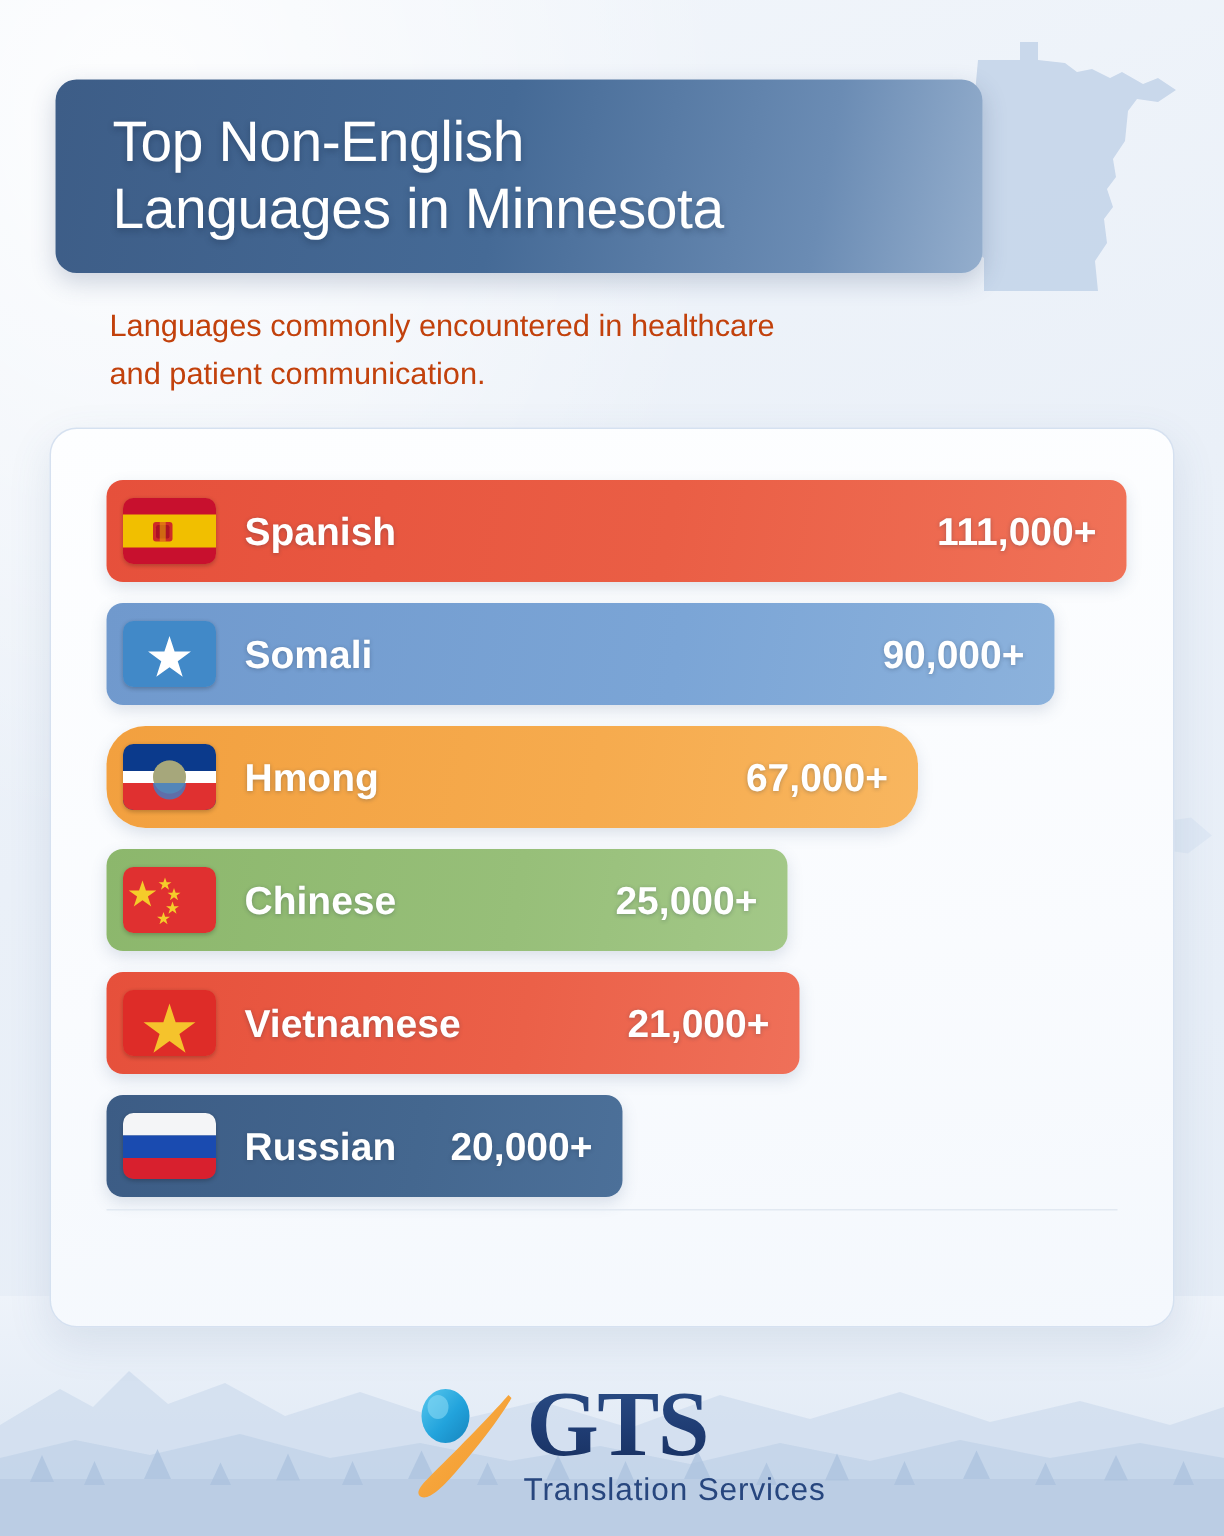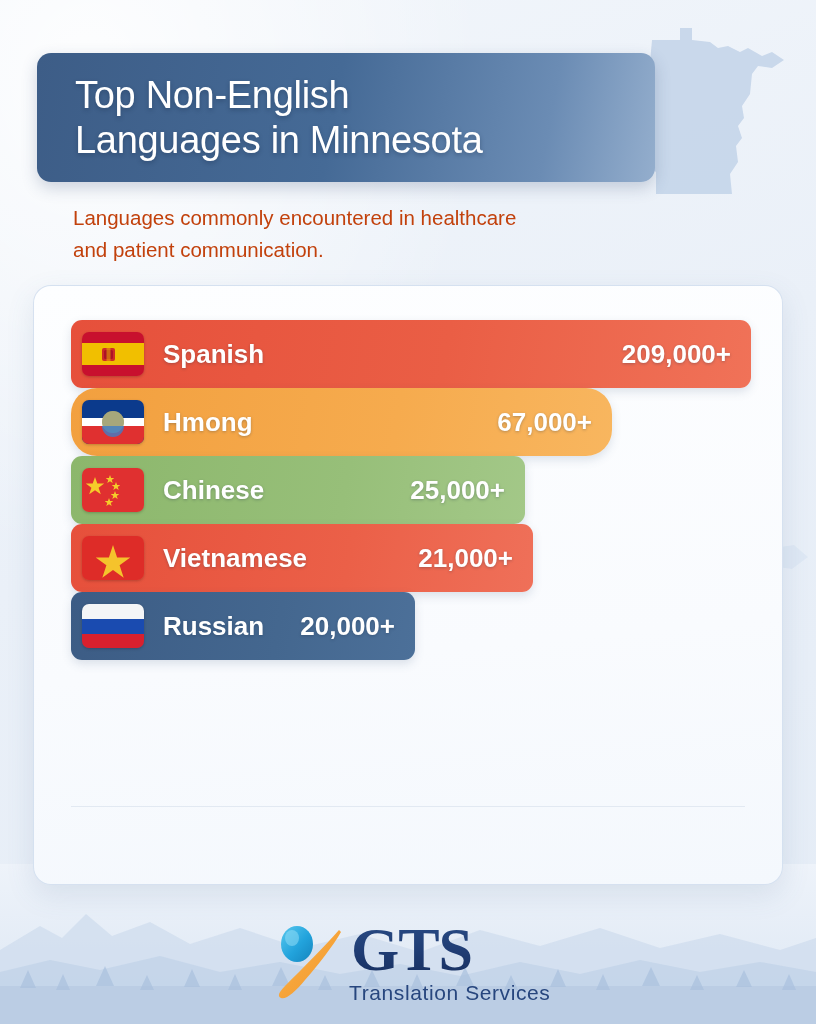--- a/index.html
+++ b/index.html
@@ -120,21 +120,21 @@
     overflow: hidden;
   }
 
   .bars {
     position: absolute;
     left: 37px;
     top: 34px;
     right: 0;
     display: flex;
     flex-direction: column;
-    gap: 0;
+    gap: 14px;
   }
 
   .bar {
     height: 68px;
     border-radius: 11px;
     display: flex;
     align-items: center;
     padding-left: 11px;
     padding-right: 20px;
     position: relative;
@@ -276,23 +276,33 @@
           <rect width="62" height="44" fill="#c8102e"></rect>
           <rect y="11" width="62" height="22" fill="#f1bf00"></rect>
           <g transform="translate(20,16)">
             <rect width="13" height="13" rx="2" fill="#c8102e" opacity="0.85"></rect>
             <rect x="2" y="2" width="9" height="9" rx="1.5" fill="#ad1225"></rect>
             <rect x="4.5" y="0" width="4" height="13" fill="#f1bf00" opacity="0.5"></rect>
           </g>
         </svg>
       </span>
       <span class="lang">Spanish</span>
-      <span class="count">209,000+</span>
-    </div>
-
+      <span class="count">111,000+</span>
+    </div>
+
+    <div class="bar" style="width:632px; background:linear-gradient(100deg,#7099cd 0%,#7ba5d6 60%,#8cb2dc 100%);">
+      <span class="flag">
+        <svg viewBox="0 0 62 44">
+          <rect width="62" height="44" fill="#4189c8"></rect>
+          <path d="M31 10 L34.4 20.4 L45.3 20.4 L36.5 26.8 L39.8 37.2 L31 30.8 L22.2 37.2 L25.5 26.8 L16.7 20.4 L27.6 20.4 Z" fill="#ffffff"></path>
+        </svg>
+      </span>
+      <span class="lang">Somali</span>
+      <span class="count">90,000+</span>
+    </div>
 
     <div class="bar" style="width:541px; background:linear-gradient(100deg,#f2a03f 0%,#f6ab4e 60%,#f8b65f 100%);border-radius:26px;">
       <span class="flag">
         <svg viewBox="0 0 62 44">
           <rect width="62" height="44" fill="#0b3a8c"></rect>
           <rect y="18" width="62" height="8" fill="#ffffff"></rect>
           <rect y="26" width="62" height="18" fill="#e03030"></rect>
           <circle cx="31" cy="22" r="11" fill="#f2c335"></circle>
           <circle cx="31" cy="22" r="11" fill="#4a86d0" opacity="0.45"></circle>
           <path d="M20 26 a11 11 0 0 0 22 0 z" fill="#3f7ec8" opacity="0.8"></path>

